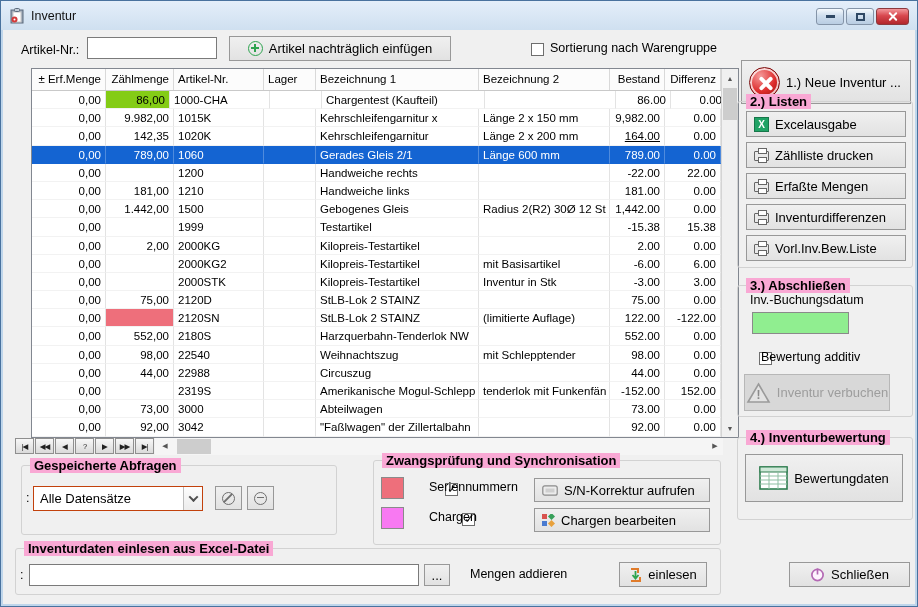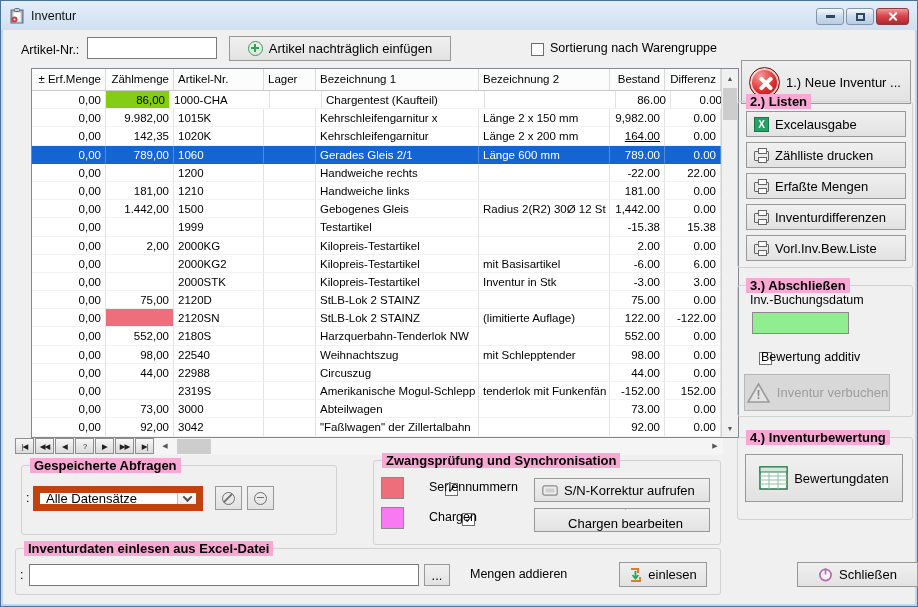--- a/index.html
+++ b/index.html
@@ -83,21 +83,21 @@
   .icon-redx::before { transform:rotate(45deg); } .icon-redx::after { transform:rotate(-45deg); }
   .icon-excel { width:15px; height:15px; background:#21a366; border:1px solid #17774a; color:#fff; font-size:10px; font-weight:bold; display:flex; align-items:center; justify-content:center; flex:0 0 auto; }
   .icon-printer { position:relative; width:15px; height:10px; background:#e9e9e9; border:1px solid #666; border-radius:1px; flex:0 0 auto; margin-top:2px; }
   .icon-printer::before { content:""; position:absolute; left:3px; top:-4px; width:7px; height:4px; background:#fff; border:1px solid #666; }
   .icon-printer::after { content:""; position:absolute; left:3px; bottom:-3px; width:7px; height:4px; background:#fff; border:1px solid #666; }
   .circle-icon { width:13px; height:13px; border:1.5px solid #6f6f6f; border-radius:50%; position:relative; }
   .circle-icon.slash::before { content:""; position:absolute; left:4.2px; top:-1px; width:1.6px; height:12px; background:#6f6f6f; transform:rotate(45deg); }
   .circle-icon.minus::before { content:""; position:absolute; left:1.5px; top:4.2px; width:7px; height:1.6px; background:#6f6f6f; }
   .swatch { position:absolute; width:23px; height:22px; border:1px solid #8a8a8a; }
   .chev { width:7px; height:7px; border-right:2px solid #4f4f4f; border-bottom:2px solid #4f4f4f; transform:rotate(45deg) translate(-1px,-1px); }
-  .select { position:absolute; background:#fff; border:7px solid #c2410c; display:flex; align-items:center; }
+  .select { position:absolute; background:#fff; border:1px solid #c2410c; display:flex; align-items:center; }
   .select-text { flex:1; font-size:13px; padding-left:6px; }
   .select-arrow { width:19px; align-self:stretch; border-left:1px solid #bdbdbd; background:linear-gradient(#fdfdfd,#ececec); display:flex; align-items:center; justify-content:center; }
   .greenfield { position:absolute; border:1px solid #8a8a8a; }
 </style>
 </head>
 <body>
 
 <div class="window">
   <div class="titlebar">
     <svg width="16" height="16" viewBox="0 0 16 16">
@@ -412,21 +412,21 @@
     </div>
     <button class="btn" style="left:742px; top:424px; width:158px; height:48px;">
       <svg width="29" height="24" viewBox="0 0 29 24">
         <rect x="1" y="1" width="27" height="22" fill="#ffffff" stroke="#2e7d4f" stroke-width="1.6"></rect>
         <rect x="1" y="1" width="27" height="5" fill="#cfe8d8" stroke="#2e7d4f"></rect>
         <path d="M1 10 H28 M1 14 H28 M1 18 H28 M10 6 V23 M19 6 V23" stroke="#8fbfa3" stroke-width="1"></path>
       </svg>
       <span>Bewertungdaten</span>
     </button>
 
-    <button class="btn" style="left:786px; top:532px; width:121px; height:25px;margin-left:8px;">
+    <button class="btn" style="left:786px; top:532px; width:121px; height:25px;">
       <svg width="15" height="15" viewBox="0 0 16 16">
         <circle cx="8" cy="8.5" r="6" fill="#fdf4fd" stroke="#b46ab4" stroke-width="1.8"></circle>
         <line x1="8" y1="1.5" x2="8" y2="8" stroke="#b46ab4" stroke-width="1.8"></line>
       </svg>
       <span>Schließen</span>
     </button>
 
     
     <div class="grp" style="left:18px; top:435px; width:316px; height:70px;">
       <span class="grp-label">Gespeicherte Abfragen</span>
@@ -455,21 +455,21 @@
     <button class="btn left" style="left:531px; top:448px; width:176px; height:24px;">
       <svg width="16" height="11" viewBox="0 0 16 11">
         <rect x="0.8" y="0.8" width="14.4" height="9.4" rx="2" fill="#ececec" stroke="#8a8a8a" stroke-width="1.2"></rect>
         <rect x="3.5" y="3.5" width="9" height="4" fill="#cfcfcf"></rect>
       </svg>
       <span>S/N-Korrektur aufrufen</span>
     </button>
     <span class="swatch" style="left: 378px; top: 477px; background: rgb(248, 121, 242);"></span>
     <span class="cb checked abs" style="left:407px; top:481px;"></span>
     <span class="lbl abs" style="left:426px; top:480px;">Chargen</span>
-    <button class="btn left" style="left:531px; top:478px; width:176px; height:24px;flex-direction:column;">
+    <button class="btn left" style="left:531px; top:478px; width:176px; height:24px;">
       <svg width="13" height="13" viewBox="0 0 13 13">
         <rect x="0" y="0" width="5" height="5" fill="#d9534f"></rect>
         <rect x="0" y="7" width="5" height="5" fill="#4a7bd0"></rect>
         <rect x="7" y="0" width="5" height="5" fill="#37a05a" transform="rotate(45 9.5 2.5)"></rect>
         <rect x="7" y="7" width="5" height="5" fill="#e8a13c" transform="rotate(45 9.5 9.5)"></rect>
       </svg>
       <span>Chargen bearbeiten</span>
     </button>
 
     

